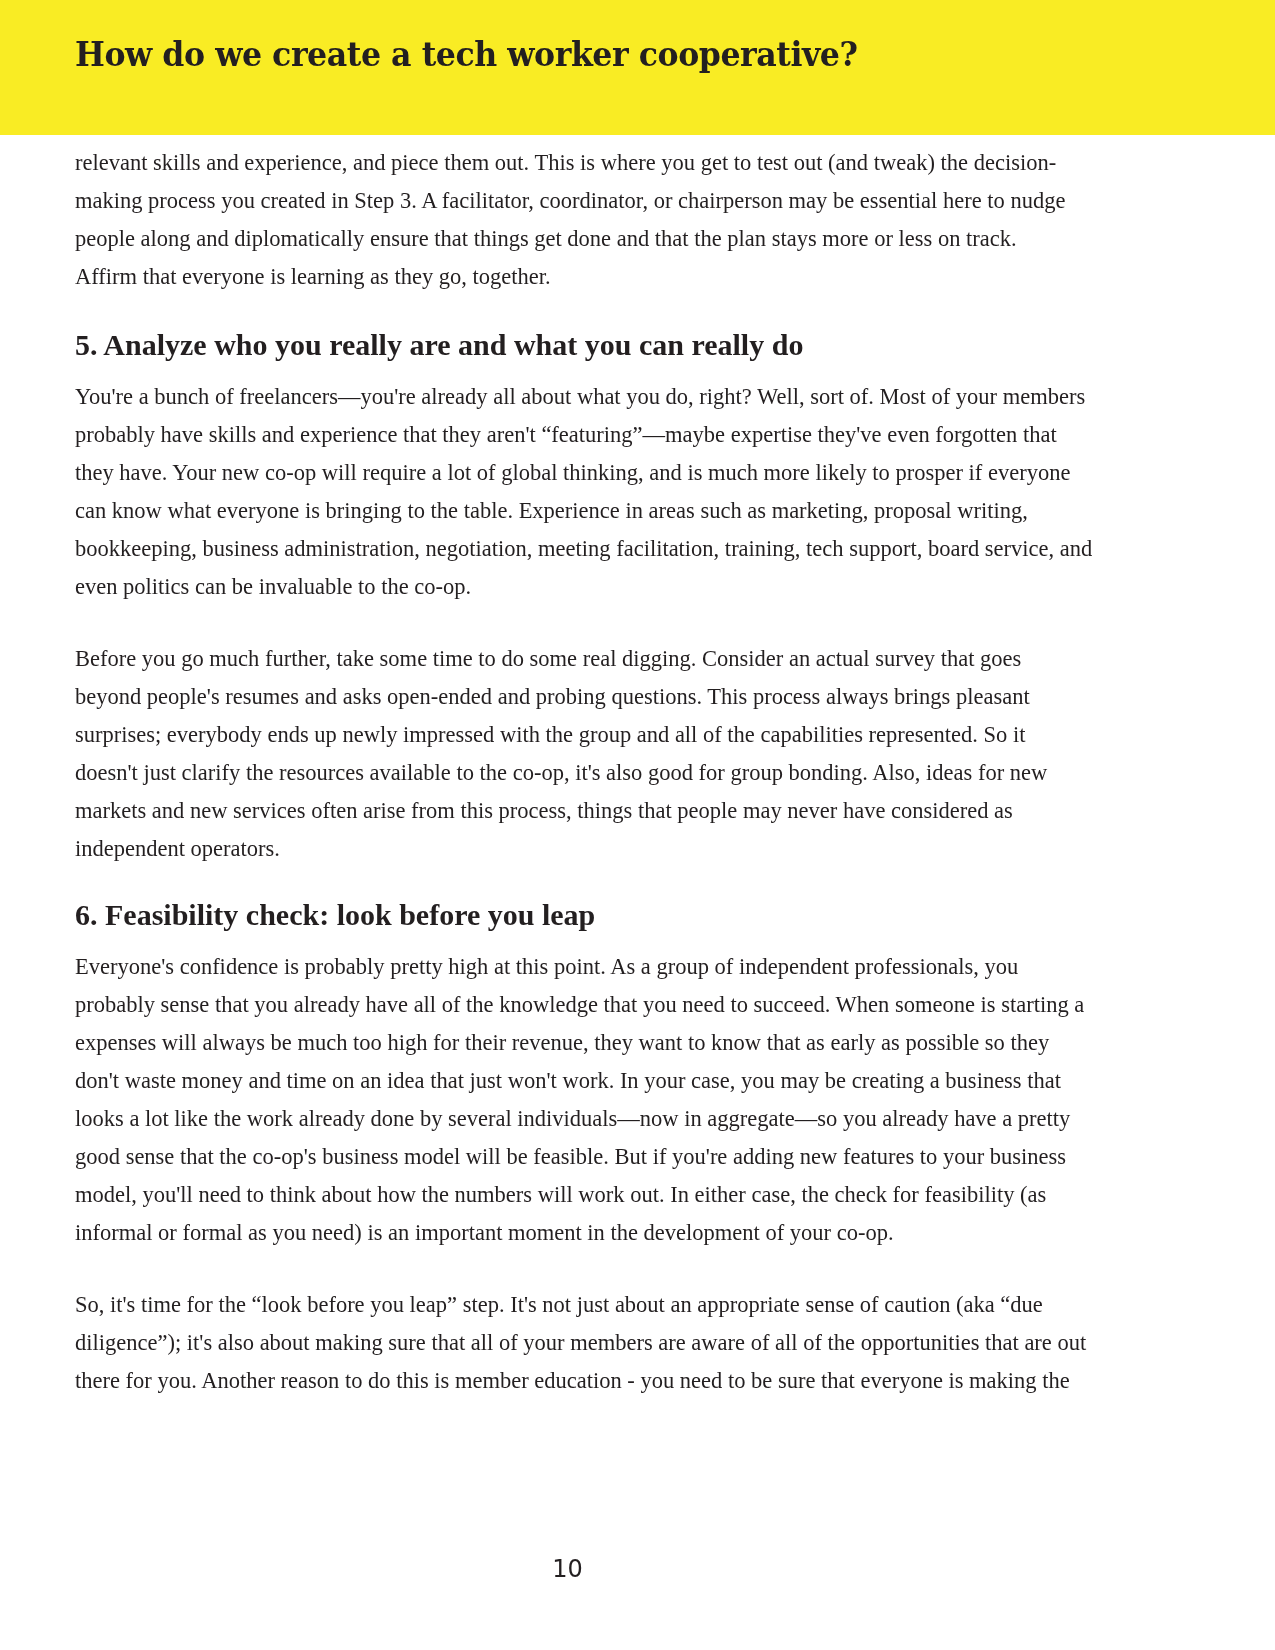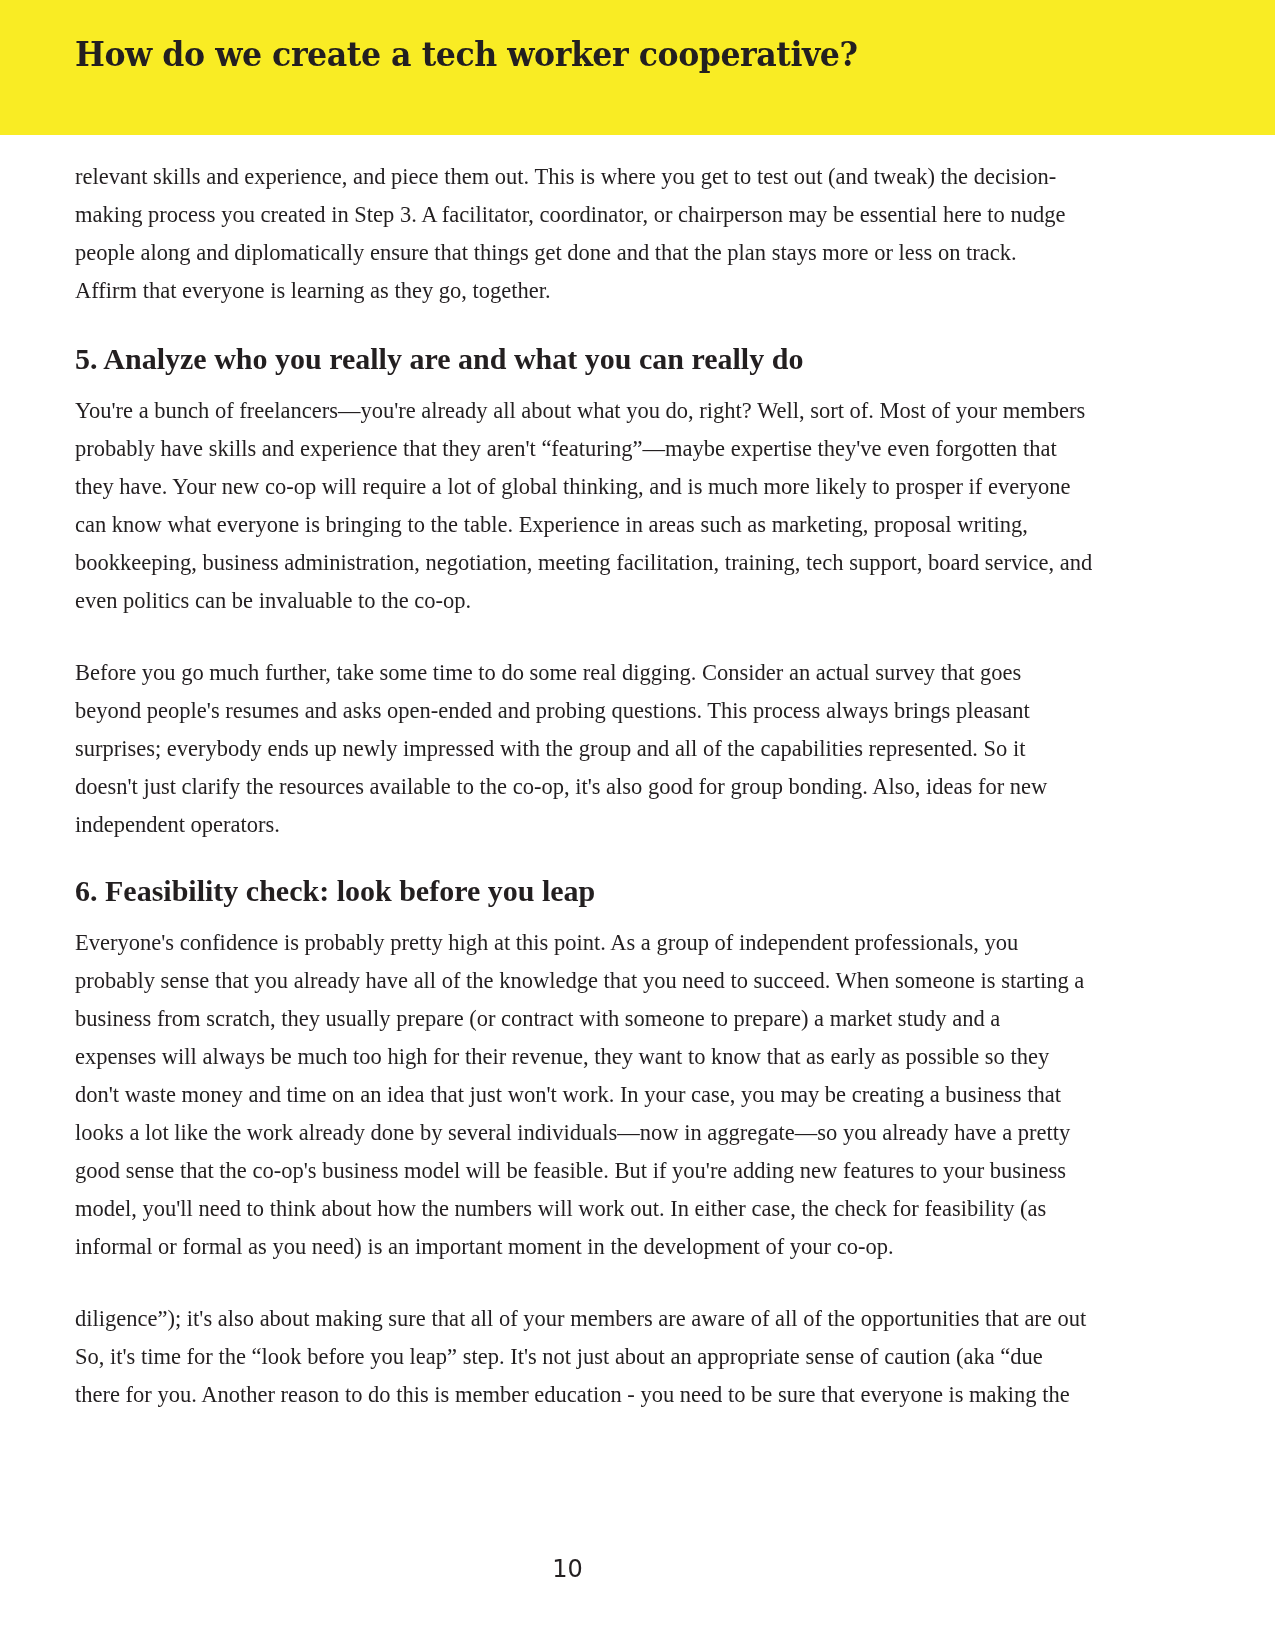--- a/index.html
+++ b/index.html
@@ -11,21 +11,21 @@
     position: absolute; left: 0; top: 0; width: 1275px; height: 135px;
     background: #f9ec24;
   }
   .header-title {
     position: absolute; left: 75px; top: 34px;
     font-family: "DejaVu Serif", serif; font-weight: bold; font-size: 34px;
     letter-spacing: -0.5px; color: #231f20; margin: 0; white-space: nowrap;
     transform: scaleX(0.93); transform-origin: left center;
   }
   .content {
-    position: absolute; left: 75px; top: 158px; width: 1130px;
+    position: absolute; left: 75px; top: 144px; width: 1130px;
     font-family: "Liberation Serif", serif; font-size: 22.5px; line-height: 38px;
     color: #231f20;
   }
   .content p { margin: 0; }
   .content p + p { margin-top: 34px; }
   .content h2 {
     font-family: "Liberation Serif", serif; font-weight: bold; font-size: 30px;
     line-height: 38px; margin: 0; color: #231f20;
   }
   .sec5-head { margin-top: 30px !important; margin-bottom: 14px !important; }
@@ -58,35 +58,35 @@
     <span class="line">they have. Your new co-op will require a lot of global thinking, and is much more likely to prosper if everyone</span>
     <span class="line">can know what everyone is bringing to the table. Experience in areas such as marketing, proposal writing,</span>
     <span class="line">bookkeeping, business administration, negotiation, meeting facilitation, training, tech support, board service, and</span>
     <span class="line">even politics can be invaluable to the co-op.</span>
   </p>
   <p>
     <span class="line">Before you go much further, take some time to do some real digging. Consider an actual survey that goes</span>
     <span class="line">beyond people's resumes and asks open-ended and probing questions. This process always brings pleasant</span>
     <span class="line">surprises; everybody ends up newly impressed with the group and all of the capabilities represented. So it</span>
     <span class="line">doesn't just clarify the resources available to the co-op, it's also good for group bonding. Also, ideas for new</span>
+    <span class="line">markets and new services often arise from this process, things that people may never have considered as</span>
     <span class="line">independent operators.</span>
   </p>
 
   <h2 class="sec6-head">6. Feasibility check: look before you leap</h2>
   <p>
     <span class="line">Everyone's confidence is probably pretty high at this point. As a group of independent professionals, you</span>
     <span class="line">probably sense that you already have all of the knowledge that you need to succeed. When someone is starting a</span>
-    <span class="line">business from scratch, they usually prepare (or contract with someone to prepare) a market study and a</span>
     <span class="line">expenses will always be much too high for their revenue, they want to know that as early as possible so they</span>
     <span class="line">don't waste money and time on an idea that just won't work. In your case, you may be creating a business that</span>
     <span class="line">looks a lot like the work already done by several individuals—now in aggregate—so you already have a pretty</span>
     <span class="line">good sense that the co-op's business model will be feasible. But if you're adding new features to your business</span>
     <span class="line">model, you'll need to think about how the numbers will work out. In either case, the check for feasibility (as</span>
     <span class="line">informal or formal as you need) is an important moment in the development of your co-op.</span>
   </p>
   <p>
+    <span class="line">So, it's time for the “look before you leap” step. It's not just about an appropriate sense of caution (aka “due</span>
     <span class="line">diligence”); it's also about making sure that all of your members are aware of all of the opportunities that are out</span>
-    <span class="line">So, it's time for the “look before you leap” step. It's not just about an appropriate sense of caution (aka “due</span>
     <span class="line">there for you. Another reason to do this is member education - you need to be sure that everyone is making the</span>
   </p>
 </div>
 
 <div class="page-number">10</div>
 
 </body></html>

